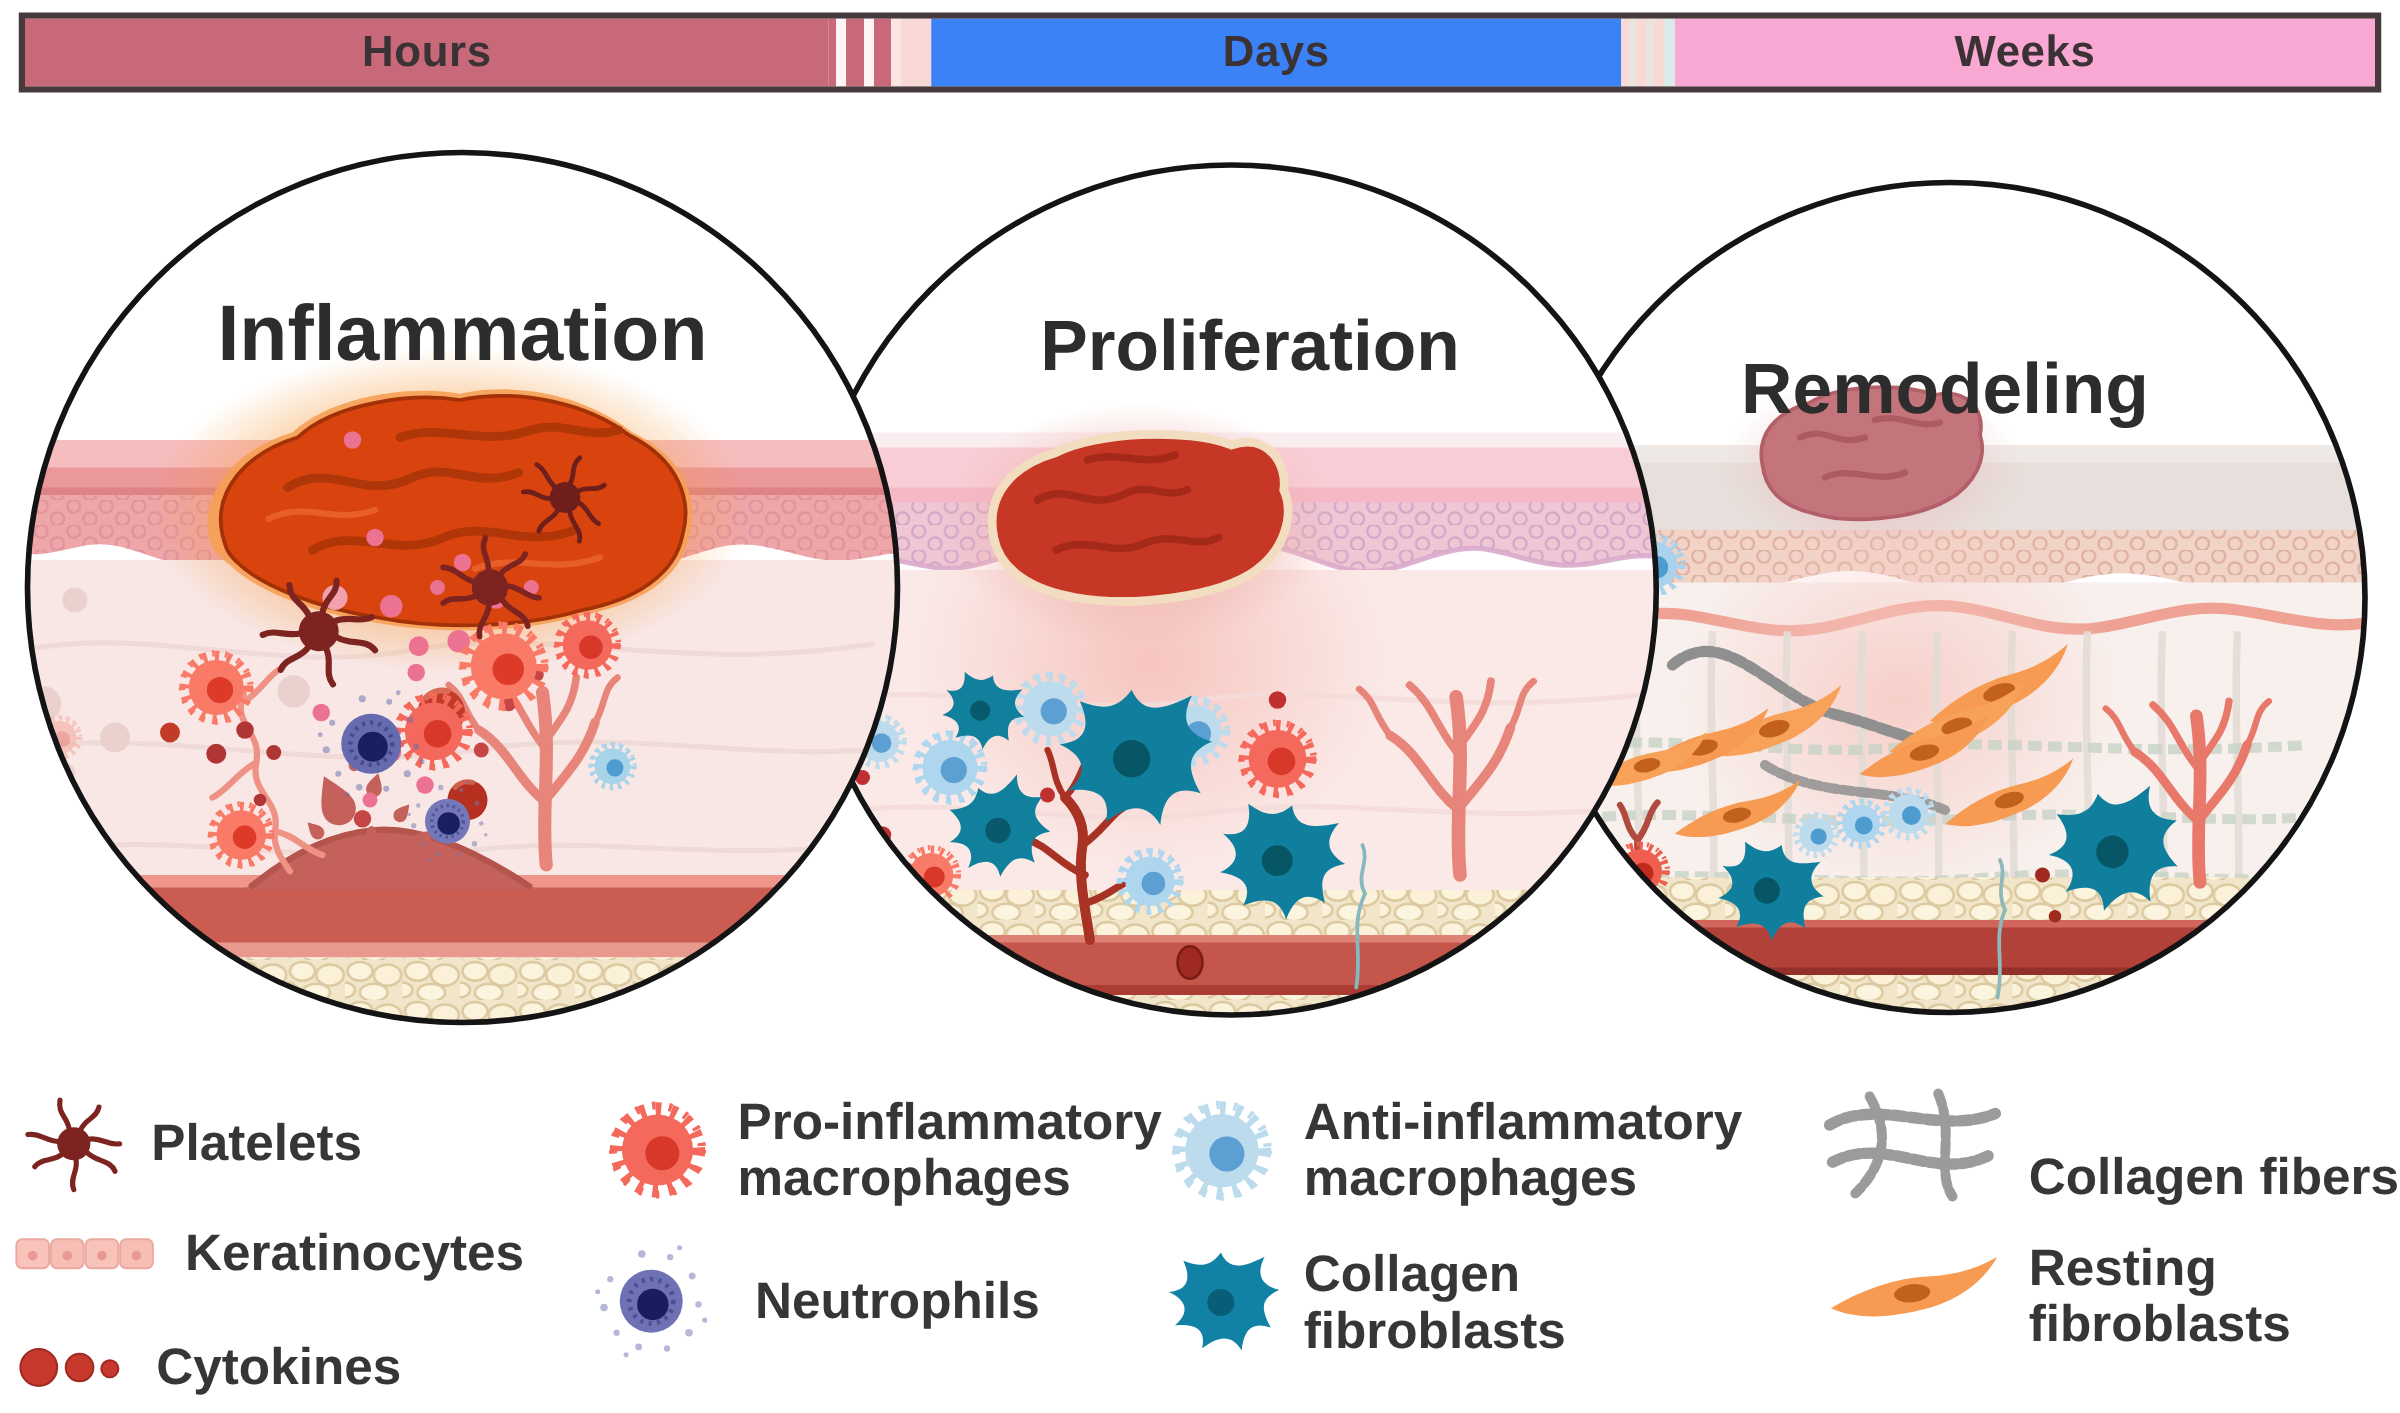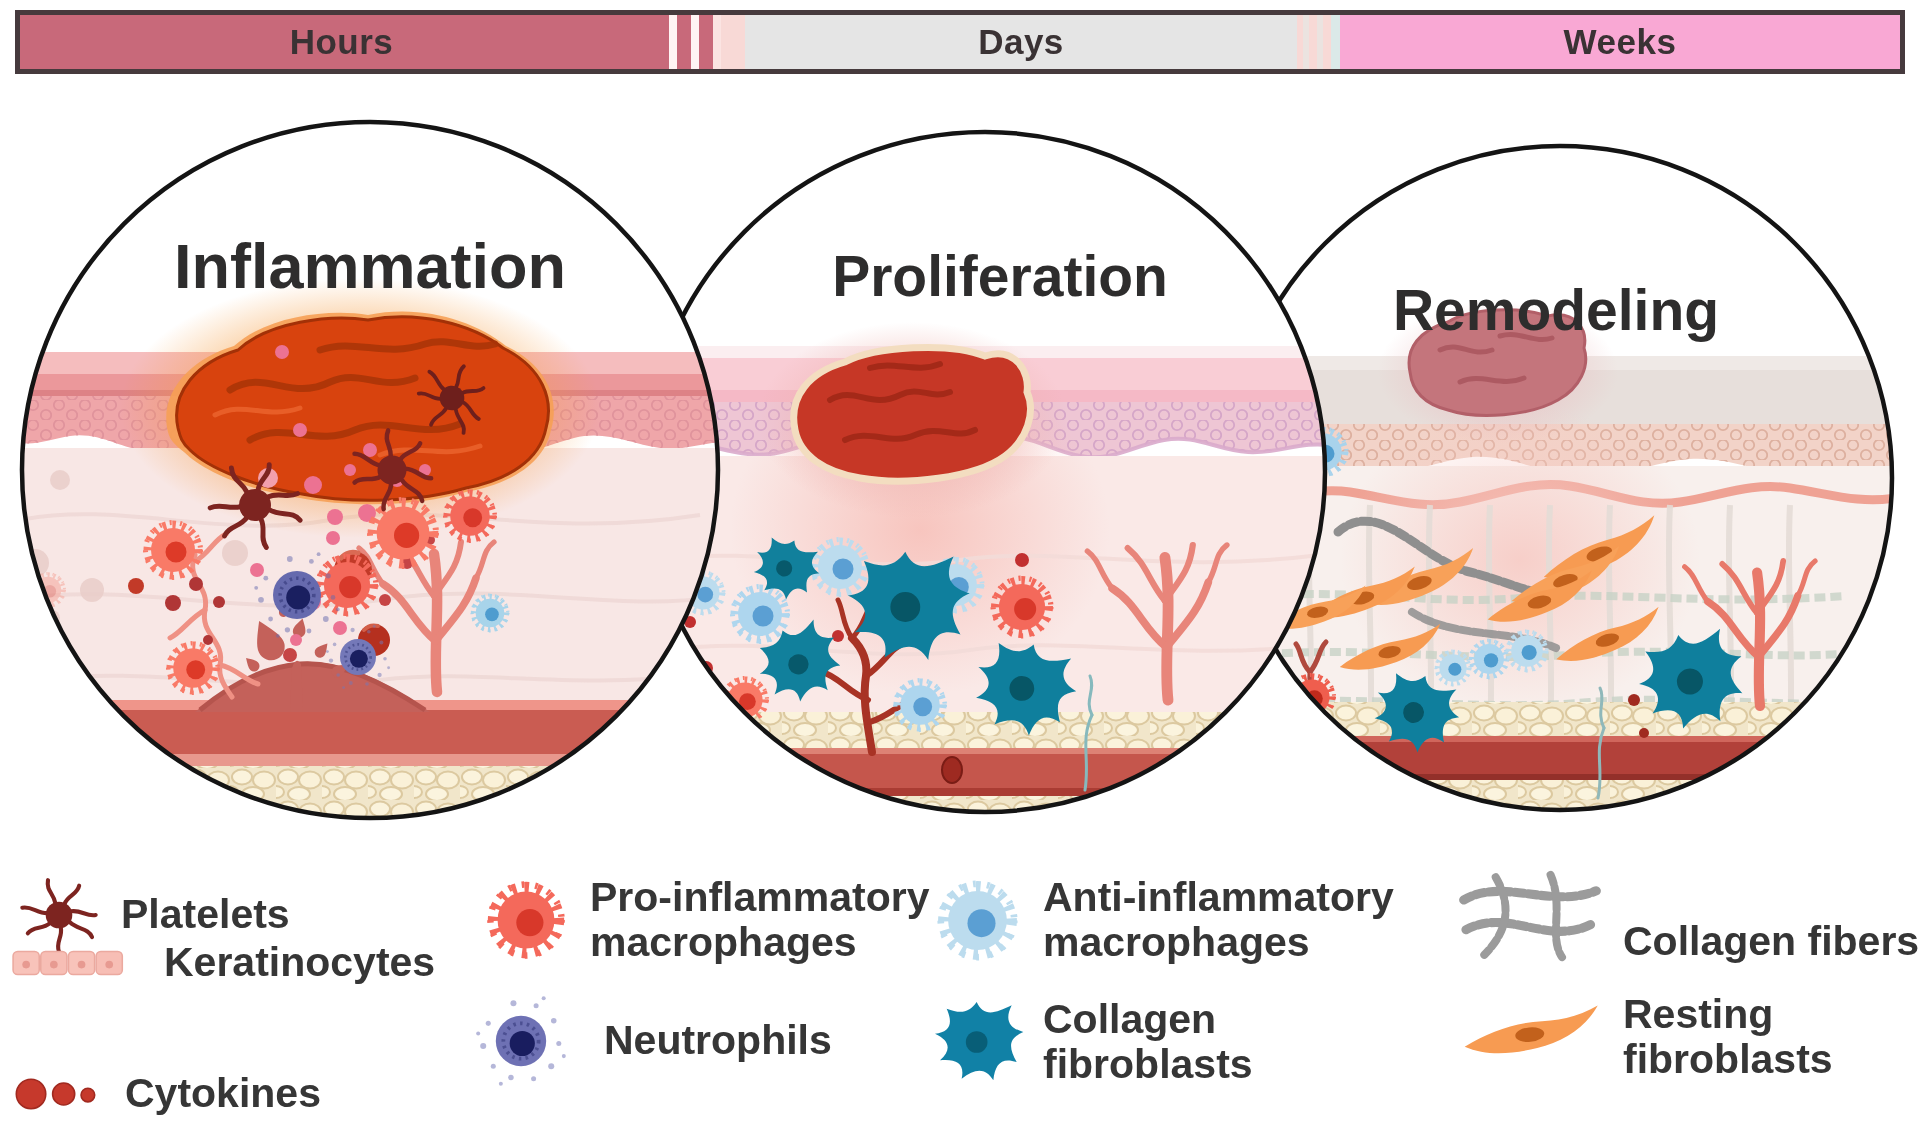--- a/index.html
+++ b/index.html
@@ -7,21 +7,21 @@
           font-family:"Liberation Sans",sans-serif;}
 
   
   .timeline{position:absolute;left:15px;top:10px;width:1890px;height:64px;
             border:5px solid #463a3d;box-sizing:border-box;display:flex;}
   .tl-seg{display:flex;align-items:center;justify-content:center;height:100%;}
   .tl-hours{width:643px;background:#c8697a;}
   .tl-trans1{width:82px;background:linear-gradient(90deg,
       #c8697a 0 6px,#fff4f4 6px 14px,#c8697a 14px 28px,#fff4f4 28px 36px,
       #c8697a 36px 50px,#fbe4e2 50px 58px,#f8d9d6 58px 82px);}
-  .tl-days{width:552px;background:#e5e5e5;}
+  .tl-days{width:552px;background:#3b82f6;}
   .tl-trans2{width:43px;background:linear-gradient(90deg,
       #f8d9d6 0 6px,#ebe3e0 6px 12px,#f8d9d6 12px 20px,#ebe3e0 20px 26px,
       #f8d9d6 26px 34px,#dbe9e8 34px 43px);}
   .tl-weeks{flex:1;background:#f9a8d4;}
   .tl-label{font-size:35px;font-weight:bold;color:#3a3234;letter-spacing:.5px;}
 
   
   svg.figure{position:absolute;left:0;top:0;}
   svg .title{font-family:"Liberation Sans",sans-serif;font-weight:bold;fill:#2e2d2d;}
   use,symbol{overflow:visible;}
@@ -541,21 +541,21 @@
     <text class="title" x="1556" y="330" font-size="57" text-anchor="middle">Remodeling</text>
   </svg>
 
   <div class="legend-item" style="left:15px;top:865px;height:100px;">
     <svg class="licon" width="88" height="92" viewBox="-48 -48 96 96">
       <use href="#sym-plate" style="--body:#7d2420"></use>
     </svg>
     <div class="legend-label">Platelets</div>
   </div>
 
-  <div class="legend-item" style="left:10px;top:925px;height:76px;gap:16px;">
+  <div class="legend-item" style="left:10px;top:965px;height:76px;">
     <svg class="licon" width="120" height="42" viewBox="-78 -21 156 42">
       <use href="#sym-keratin"></use>
     </svg>
     <div class="legend-label">Keratinocytes</div>
   </div>
 
   <div class="legend-item" style="left:14px;top:1062px;height:64px;">
     <svg class="licon" width="93" height="40" viewBox="-44 -19 88 38">
       <use href="#sym-cytok" style="--c:#c6392c"></use>
     </svg>

